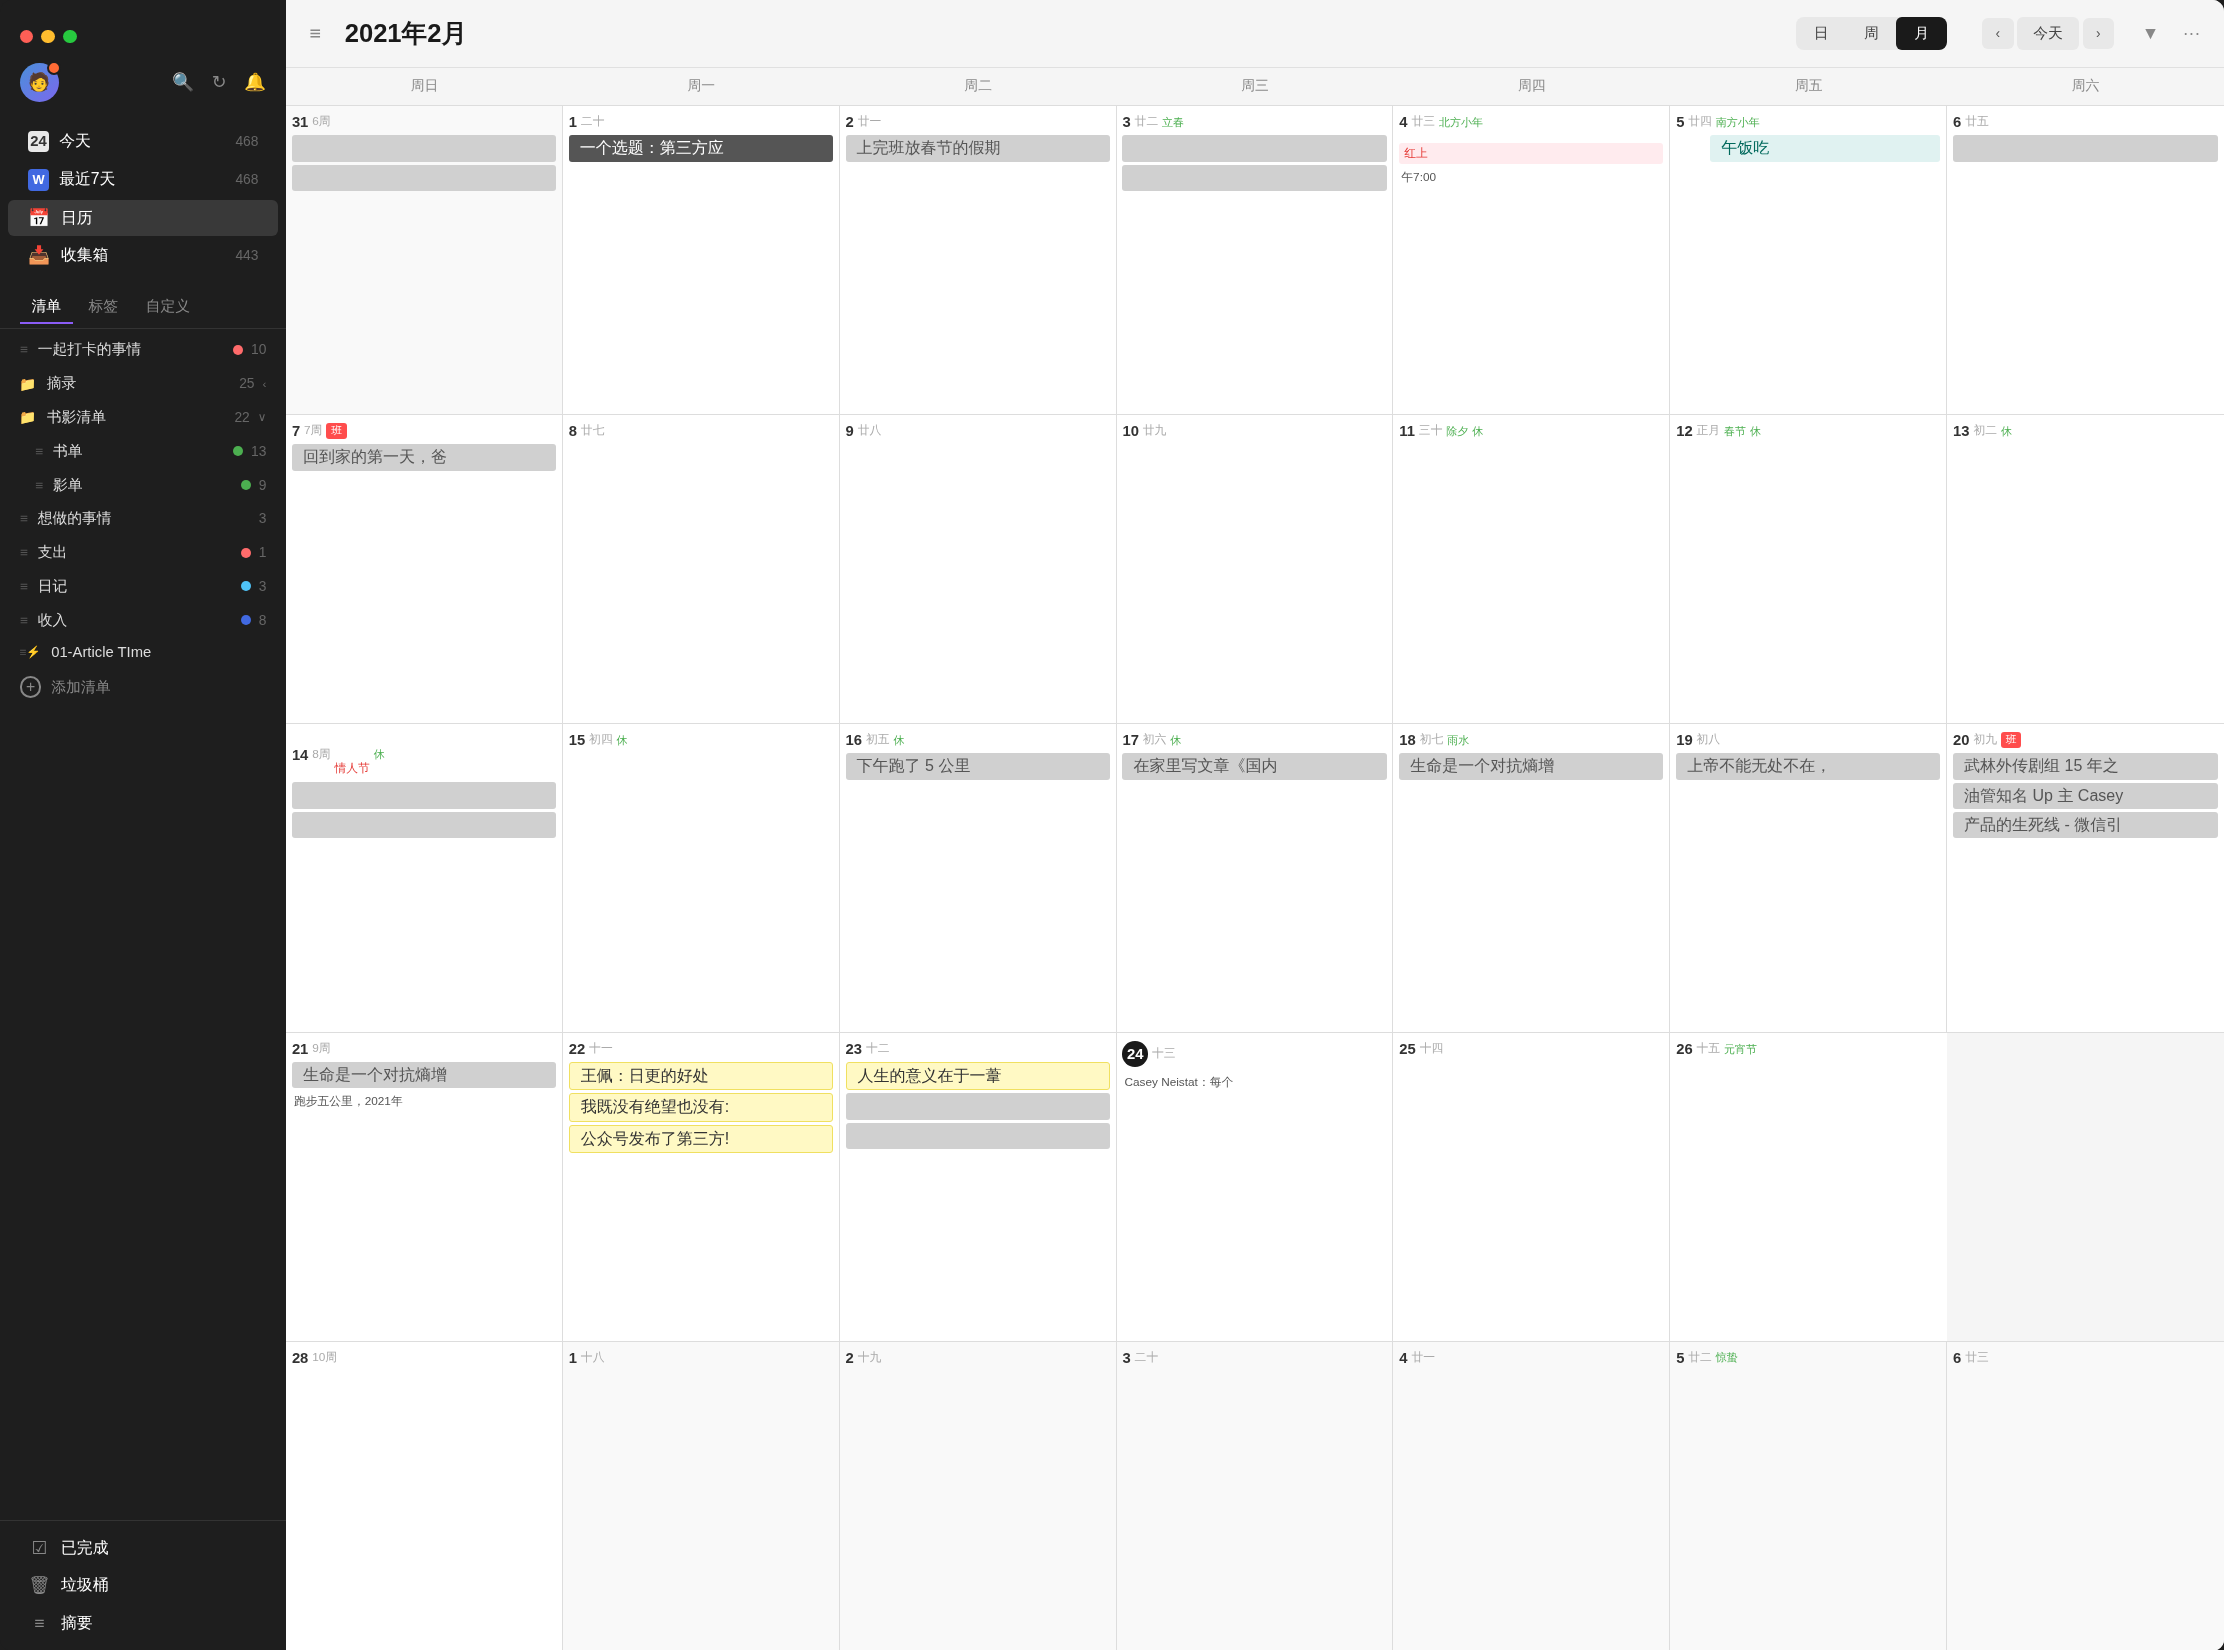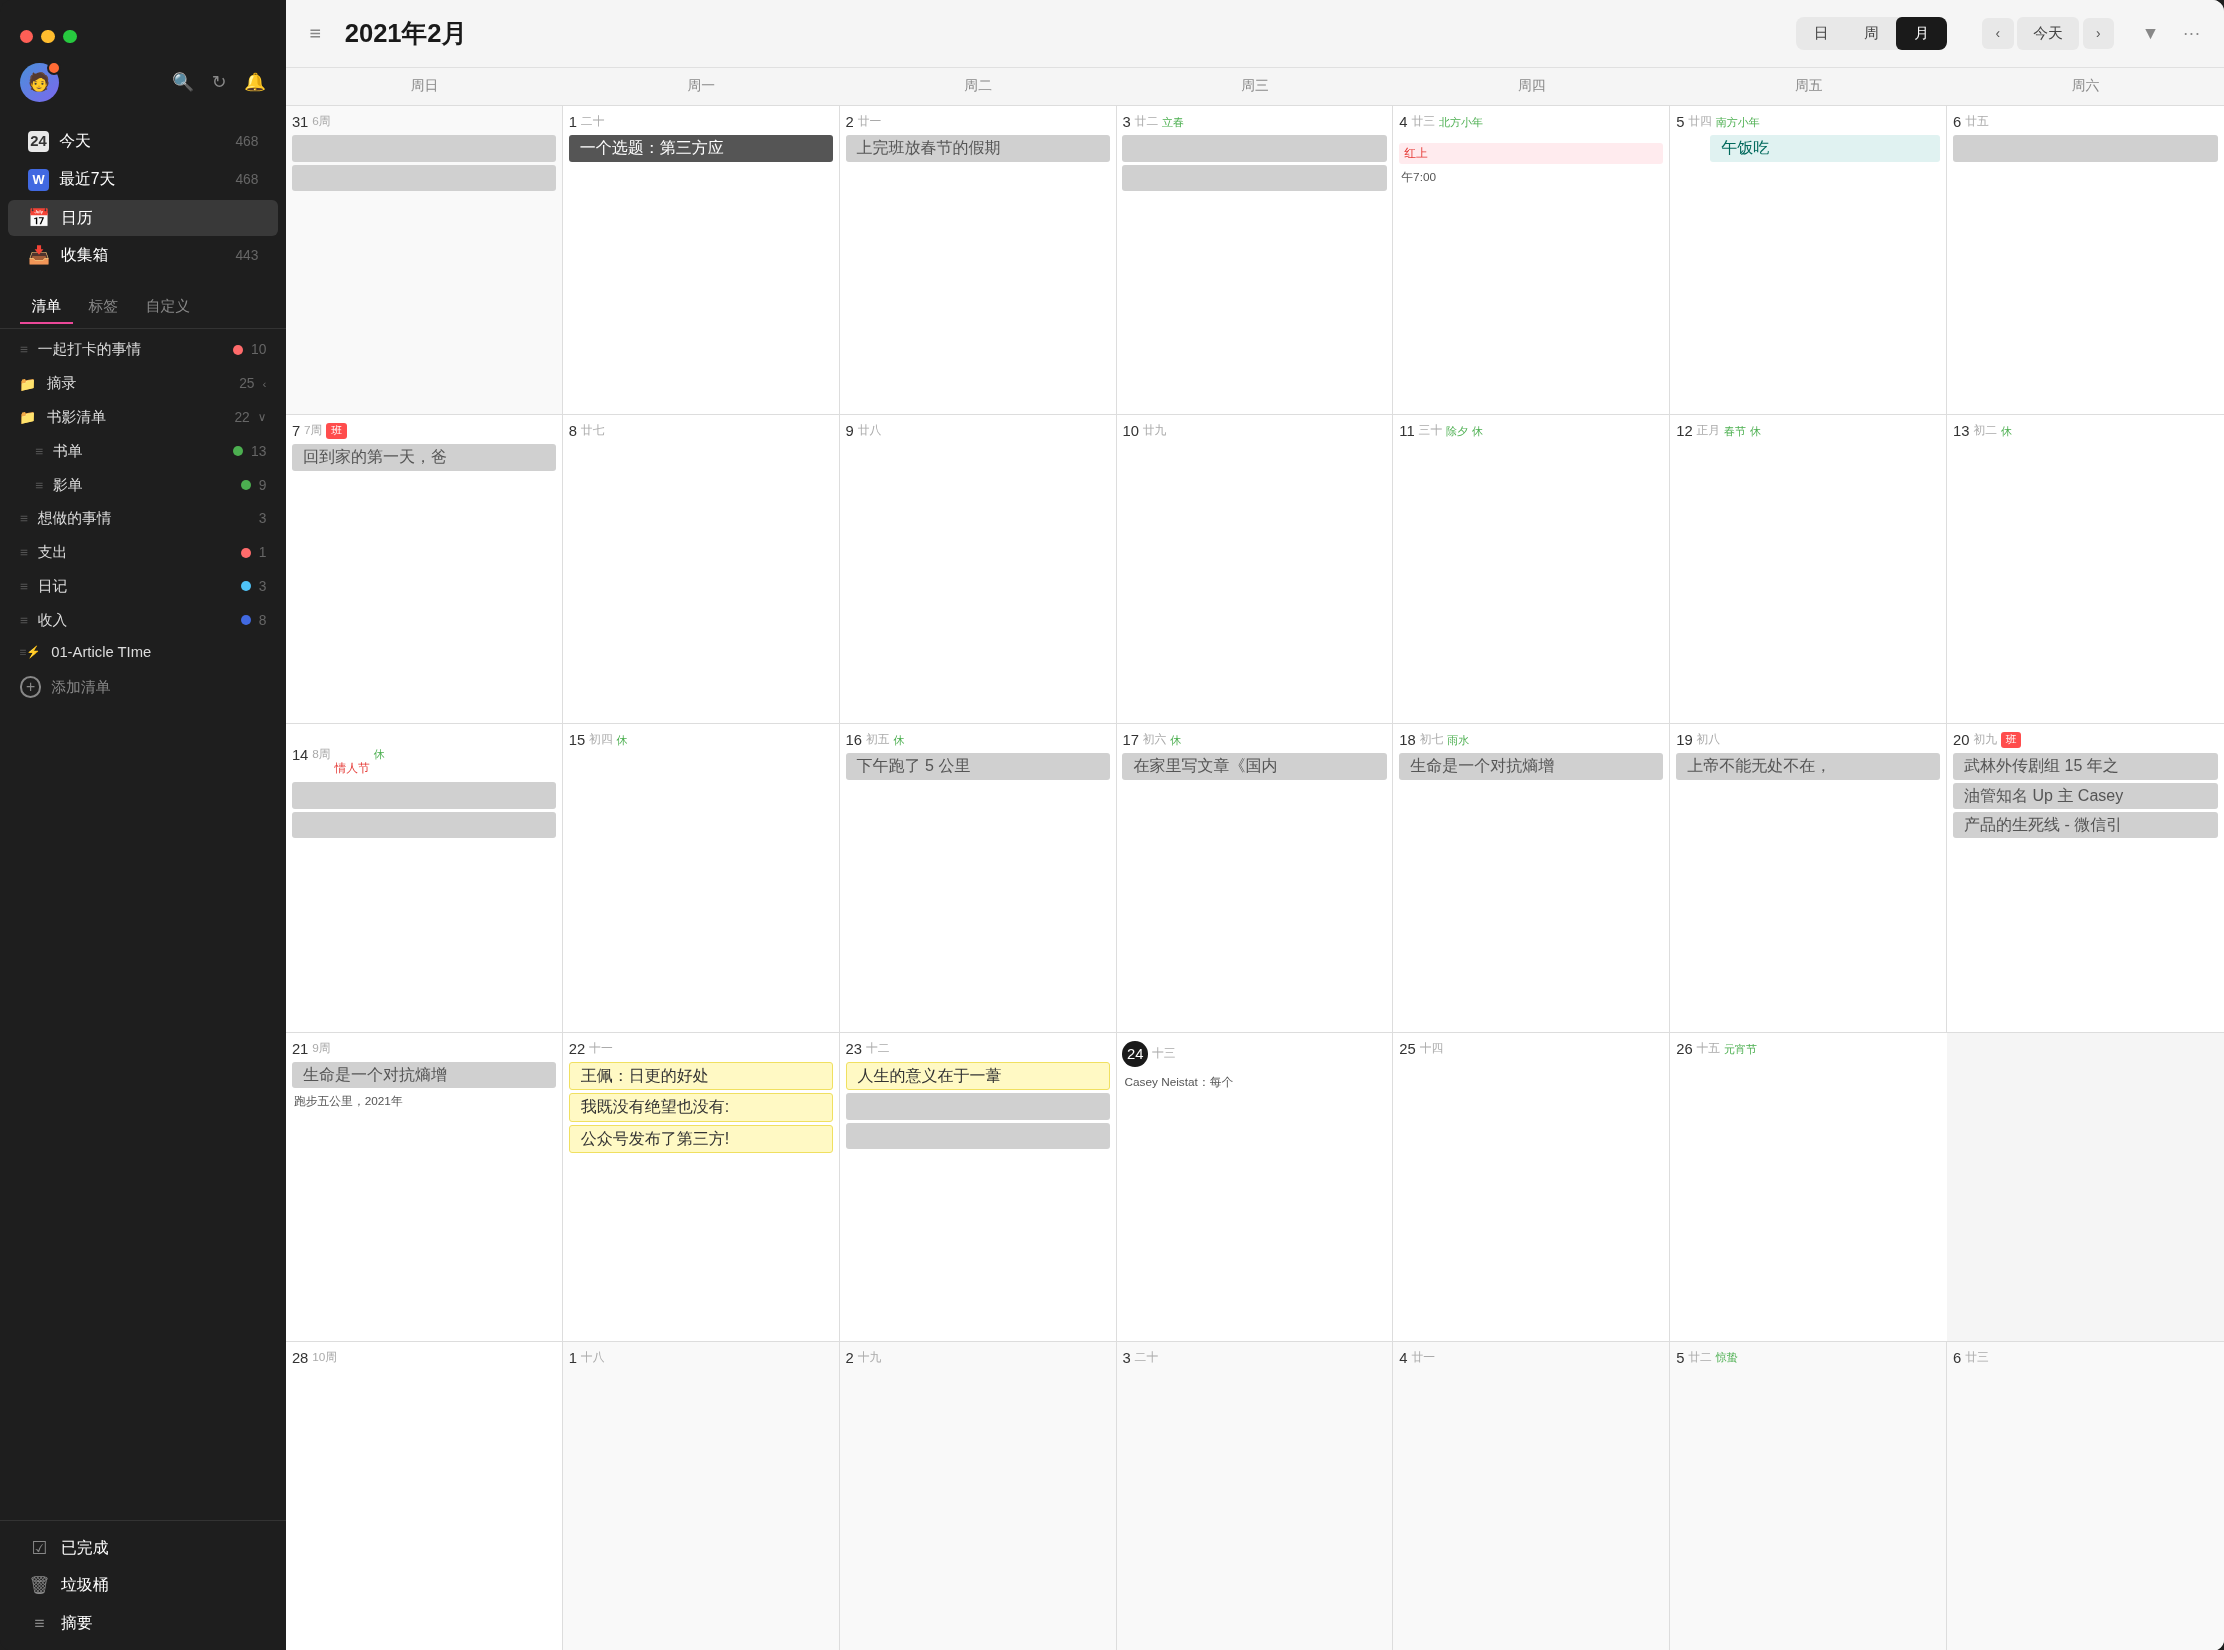--- a/index.html
+++ b/index.html
@@ -21,21 +21,21 @@
 
     .sidebar-nav { padding: 3.9px 0; }
     .nav-item { display: flex; align-items: center; justify-content: space-between; padding: 7.9px 19.7px; cursor: pointer; border-radius: 5.9px; margin: 1px 7.9px; }
     .nav-item.active { background: rgba(255,255,255,0.12); }
     .nav-item-left { display: flex; align-items: center; gap: 9.9px; font-size: 15.8px; }
     .nav-icon { font-size: 17.7px; color: #888; width: 23.6px; text-align: center; }
     .nav-count { color: #666; font-size: 13.8px; }
 
     .sidebar-tabs { display: flex; padding: 11.8px 19.7px 3.9px; gap: 3.9px; border-bottom: 1px solid #333; margin-bottom: 3.9px; }
     .sidebar-tab { padding: 5.9px 11.8px; font-size: 14.8px; color: #888; cursor: pointer; border-bottom: 2px solid transparent; }
-    .sidebar-tab.active { color: #fff; border-bottom: 2px solid #ec4899; }
+    .sidebar-tab.active { color: #fff; border-bottom: 2px solid #8b5cf6; }
 
     .list-section { overflow-y: auto; flex: 1; }
     .list-item { display: flex; align-items: center; justify-content: space-between; padding: 6.9px 19.7px; cursor: pointer; margin: 1px 0; }
     .list-item-left { display: flex; align-items: center; gap: 9.9px; }
     .list-drag { color: #555; font-size: 13.8px; }
     .list-name { font-size: 14.8px; color: #ddd; }
     .list-dot { width: 9.9px; height: 9.9px; border-radius: 50%; }
     .list-right { display: flex; align-items: center; gap: 7.9px; color: #666; font-size: 13.8px; }
     .list-arrow { font-size: 11.8px; color: #666; }
 
@@ -62,21 +62,21 @@
     .calendar-weekdays { display: grid; grid-template-columns: repeat(7, 1fr); border-bottom: 1px solid #ddd; background: #f5f5f5; }
     .weekday { text-align: center; padding: 9.9px 0; font-size: 13.8px; color: #888; font-weight: 500; }
 
     .calendar-grid { flex: 1; display: grid; grid-template-rows: repeat(5, 1fr); overflow: hidden; }
     .calendar-week { display: grid; grid-template-columns: repeat(7, 1fr); border-bottom: 1px solid #ddd; }
     .calendar-cell { border-right: 1px solid #ddd; padding: 7.9px 5.9px; display: flex; flex-direction: column; gap: 3px; min-height: 0; overflow: hidden; background: #fff; }
     .calendar-cell:last-child { border-right: none; }
     .calendar-cell.other-month { background: #f9f9f9; }
 
     .cell-header { display: flex; align-items: center; gap: 3.9px; margin-bottom: 2px; flex-wrap: wrap; }
-    .cell-date { font-size: 14.8px; color: #333; font-weight: 400; }
+    .cell-date { font-size: 14.8px; color: #333; font-weight: 700; }
     .cell-date.today-circle { background: #1a1a1a; color: #fff; border-radius: 50%; width: 25.6px; height: 25.6px; display: flex; align-items: center; justify-content: center; font-size: 14.8px; }
     .cell-lunar { font-size: 11.8px; color: #aaa; }
     .cell-badge { font-size: 10.8px; padding: 1px 4.9px; border-radius: 3px; }
     .badge-red { background: #ff4d4d; color: #fff; }
     .badge-holiday { color: #4CAF50; font-size: 11.8px; }
 
     .event { font-size: 16px; padding: 2px 11px; border-radius: 3px; white-space: nowrap; overflow: hidden; text-overflow: ellipsis; line-height: 1.4; }
     .event-gray { background: #d0d0d0; color: #555; }
     .event-dark { background: #555; color: #fff; }
     .event-yellow { background: #fff9c4; color: #333; border: 1px solid #f0e060; }

